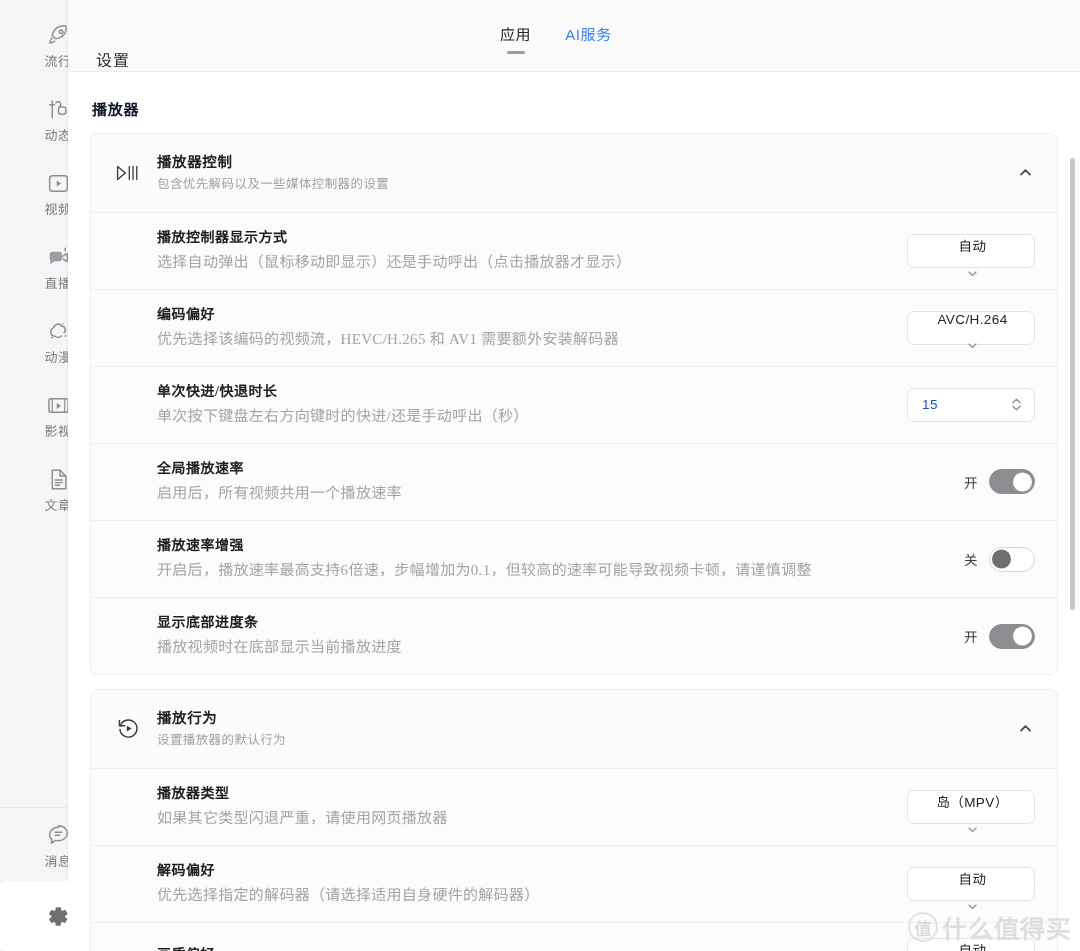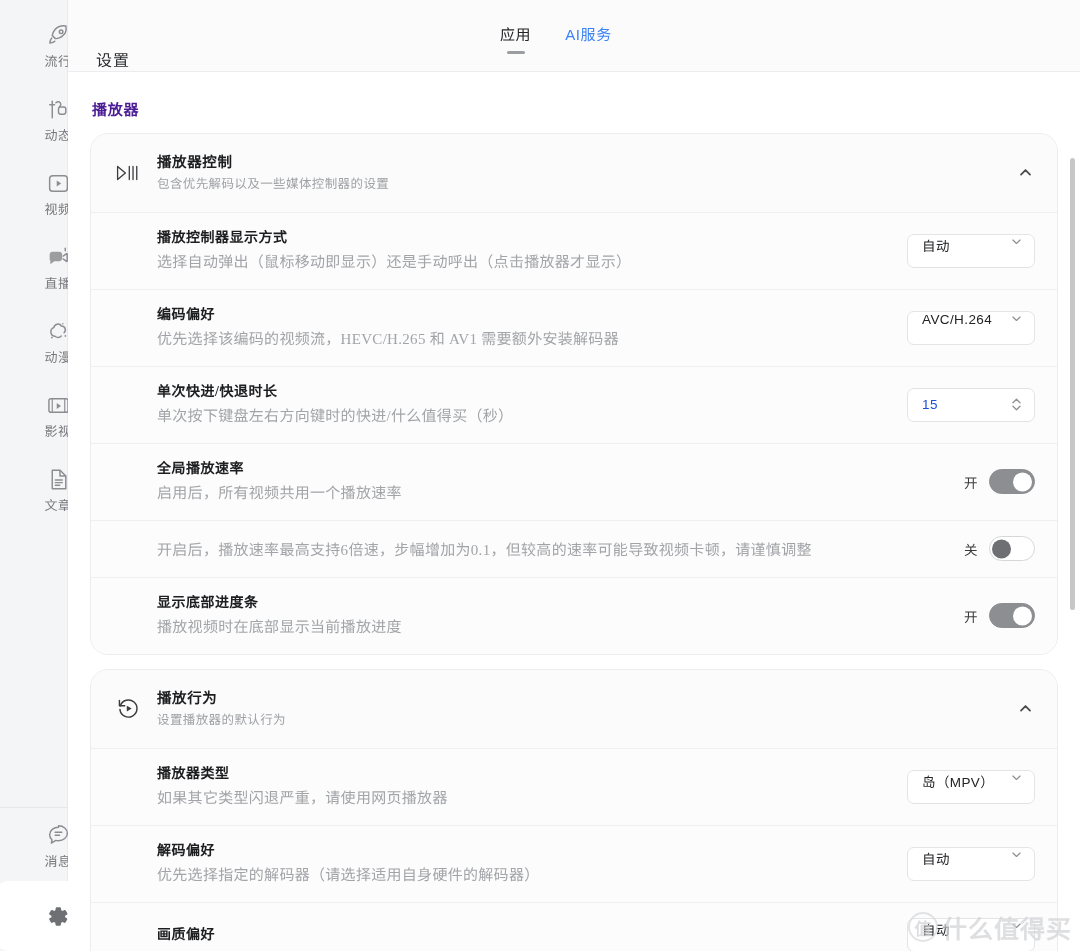--- a/index.html
+++ b/index.html
@@ -165,29 +165,29 @@
     flex: 1 1 auto;
     overflow: hidden;
     padding: 26px 22px 0 22px;
     position: relative;
     background: #ffffff;
   }
 
   .section-title {
     font-size: 15px;
     font-weight: bold;
-    color: #4c1d95;
+    color: #0f172a;
     letter-spacing: 0.8px;
     margin: 0 0 14px 2px;
   }
 
   .card {
     background: #fcfcfd;
     border: 1px solid #ededee;
-    border-radius: 18px;
+    border-radius: 8px;
     margin-bottom: 14px;
     overflow: hidden;
   }
 
   .card-header {
     display: flex;
     align-items: center;
     padding: 18px 22px 18px 20px;
     cursor: pointer;
     position: relative;
@@ -267,25 +267,26 @@
   }
 
   
   .select {
     min-width: 128px;
     height: 34px;
     border: 1px solid #e3e4e5;
     border-radius: 7px;
     background: #ffffff;
     display: flex;
-    align-items: flex-start;
+    align-items: center;
     justify-content: space-between;
     padding: 0 11px 0 14px;
     cursor: pointer;
     gap: 12px;
+    flex-direction: column;
   }
   .select .sel-value {
     font-size: 13.5px;
     color: #232426;
     letter-spacing: 0.4px;
     white-space: nowrap;
   }
   .select .sel-arrow {
     color: #8e9093;
     display: flex;
@@ -592,21 +593,21 @@
                     <path d="M3.6 6.2L8 10.4l4.4-4.2"></path>
                   </svg>
               </span>
             </div>
           </div>
         </div>
 
         <div class="row">
           <div class="row-text">
             <div class="row-title">单次快进/快退时长</div>
-            <div class="row-sub">单次按下键盘左右方向键时的快进/什么值得买（秒）</div>
+            <div class="row-sub">单次按下键盘左右方向键时的快进/还是手动呼出（秒）</div>
           </div>
           <div class="row-control">
             <div class="stepper">
               <span class="step-value">15</span>
               <span class="step-arrows">
                 <svg width="13" height="17" viewBox="0 0 14 18" fill="none" stroke="currentColor" stroke-width="1.4" stroke-linecap="round" stroke-linejoin="round">
                   <path d="M3.2 7.2L7 3.4l3.8 3.8"></path>
                   <path d="M3.2 10.8L7 14.6l3.8-3.8"></path>
                 </svg>
               </span>
@@ -624,20 +625,21 @@
               <span class="toggle-label">开</span>
               <span class="switch on">
                   <span class="knob"></span>
                 </span>
             </div>
           </div>
         </div>
 
         <div class="row">
           <div class="row-text">
+            <div class="row-title">播放速率增强</div>
             <div class="row-sub">开启后，播放速率最高支持6倍速，步幅增加为0.1，但较高的速率可能导致视频卡顿，请谨慎调整</div>
           </div>
           <div class="row-control">
             <div class="toggle-wrap">
               <span class="toggle-label">关</span>
               <span class="switch off">
                   <span class="knob"></span>
                 </span>
             </div>
           </div>

